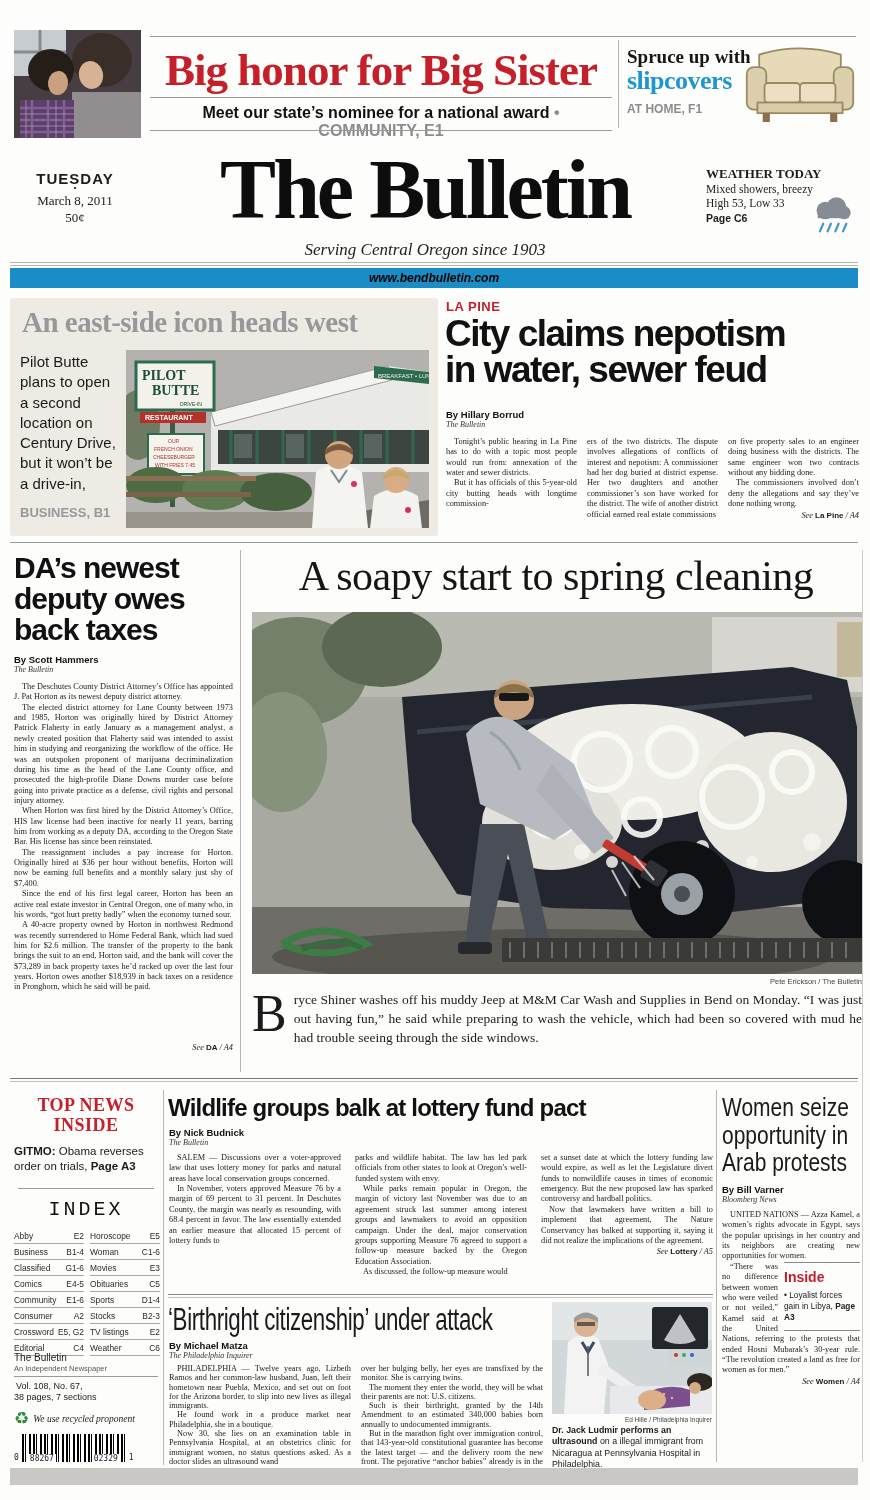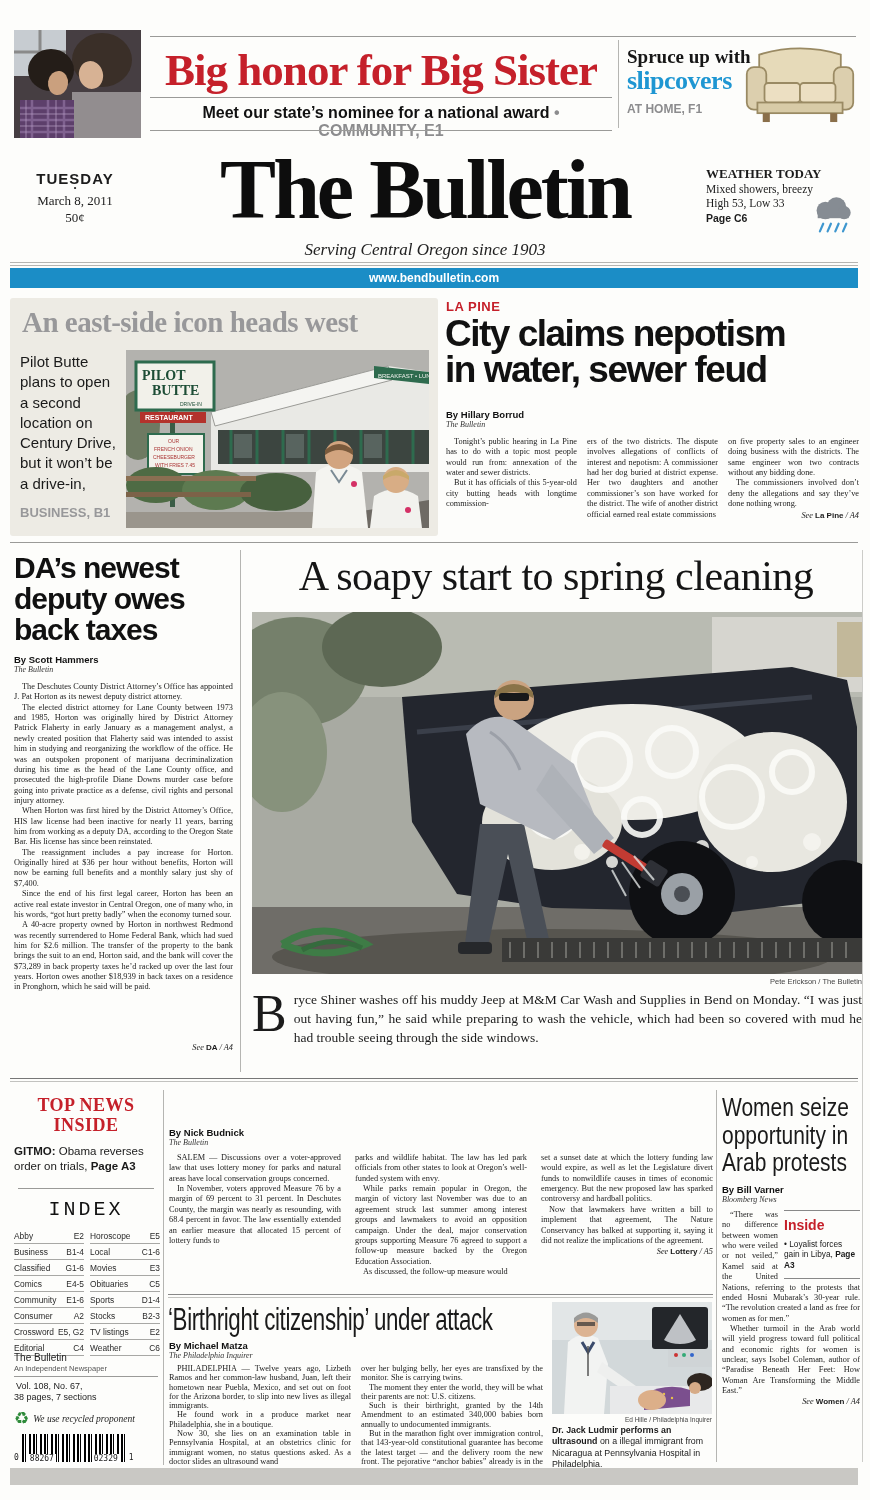--- a/index.html
+++ b/index.html
@@ -20,22 +20,22 @@
 
   
   .mh-day{font-family:"Liberation Sans",sans-serif;font-weight:bold;font-size:15px;letter-spacing:1px;text-align:center;}
   .mh-small{font-size:13px;text-align:center;}
   .mh-title{font-family:"Liberation Serif",serif;font-weight:bold;font-size:84px;letter-spacing:-3px;
             text-align:center;color:#0d0d0d;line-height:1;}
   .mh-tag{font-style:italic;font-size:17px;text-align:center;color:#222;}
   .wx-label{font-family:Liberation Serif, serif;font-weight:bold;font-size:13px;}
   .wx-line{font-size:11.5px;}
   .wx-page{font-family:"Liberation Sans",sans-serif;font-weight:bold;font-size:10.5px;}
-  .bluebar{position:absolute;background:#1b8dc6;color:#ffffff;text-align:center;
-           font-family:"Liberation Sans",sans-serif;font-weight:bold;font-size:12px;}
+  .bluebar{position:absolute;background:#1b8dc6;color:#000000;text-align:center;
+           font-family:"Liberation Sans",sans-serif;font-weight:bold;font-size:12px;font-style:italic;}
 
   
   .teaser-box{position:absolute;background:#edebe4;border-radius:3px;}
   .teaser-head{font-family:"Liberation Serif",serif;font-weight:bold;font-size:29px;color:#98989a;letter-spacing:-0.5px;}
   .teaser-text{font-family:"Liberation Sans",sans-serif;font-size:15px;line-height:1.35;color:#1a1a1a;}
   .teaser-ref{font-family:"Liberation Sans",sans-serif;font-weight:bold;font-size:13px;color:#98989a;}
 
   
   .kicker{font-family:"Liberation Sans",sans-serif;font-weight:bold;font-size:13px;color:#c5202a;letter-spacing:0.5px;}
   .h-nepotism{font-family:"Liberation Sans",sans-serif;font-weight:bold;font-size:37px;line-height:0.98;
@@ -371,21 +371,21 @@
         <span>Editorial</span>
         <span>C4</span>
       </div>
   </div>
   <div class="ix-col" style="left:90px;top:1228px;">
     <div class="ix-row">
         <span>Horoscope</span>
         <span>E5</span>
       </div>
     <div class="ix-row">
-        <span>Local</span>
+        <span>Woman</span>
         <span>C1-6</span>
       </div>
     <div class="ix-row">
         <span>Movies</span>
         <span>E3</span>
       </div>
     <div class="ix-row">
         <span>Obituaries</span>
         <span>C5</span>
       </div>
@@ -420,20 +420,21 @@
     <div class="bars">
       <div class="nums">
         <span>88267</span>
         <span>02329</span>
       </div>
     </div>
     <span class="d">1</span>
   </div>
   <div class="vrule" style="left:163px;top:1090px;height:375px;"></div>
 
+  <div class="abs h-lottery" style="left:168px;top:1094px;width:546px;">Wildlife groups balk at lottery fund pact</div>
   <div class="abs" style="left:169px;top:1127px;">
     <div class="byline">By Nick Budnick</div>
     <div class="bysrc">The Bulletin</div>
   </div>
   <div class="abs body-text" style="left:169px;top:1153px;width:172px;height:138px;">
     <p>SALEM — Discussions over a voter-approved law that uses lottery money for parks and natural areas have local conservation groups concerned.</p>
     <p>In November, voters approved Measure 76 by a margin of 69 percent to 31 percent. In Deschutes County, the margin was nearly as resounding, with 68.4 percent in favor. The law essentially extended an earlier measure that allocated 15 percent of lottery funds to</p>
   </div>
   <div class="abs body-text" style="left:355px;top:1153px;width:172px;height:138px;">
     <p class="noind">parks and wildlife habitat. The law has led park officials from other states to look at Oregon’s well-funded system with envy.</p>
@@ -504,26 +505,26 @@
   <div class="abs h-light" style="left:722px;top:1094px;font-size:25px;line-height:1.1;transform:scaleX(0.84);transform-origin:0 0;white-space:nowrap;">
     <div>Women seize</div>
     <div>opportunity in</div>
     <div>Arab protests</div>
   </div>
   <div class="abs" style="left:722px;top:1184px;">
     <div class="byline">By Bill Varner</div>
     <div class="bysrc">Bloomberg News</div>
   </div>
   <div class="abs body-text" style="left:722px;top:1210px;width:138px;height:250px;">
+    <p>UNITED NATIONS — Azza Kamel, a women’s rights advocate in Egypt, says the popular uprisings in her country and its neighbors are creating new opportunities for women.</p>
     <div class="inside-box">
       <div class="inside-title">Inside</div>
       <div class="inside-item">
         <span>• </span><span>Loyalist forces gain in Libya, </span><b>Page A3</b>
       </div>
     </div>
     <p>“There was no difference between women who were veiled or not veiled,” Kamel said at the United Nations, referring to the protests that ended Hosni Mubarak’s 30-year rule. “The revolution created a land as free for women as for men.”</p>
-    <p>Whether turmoil in the Arab world will yield progress toward full political and economic rights for women is unclear, says Isobel Coleman, author of “Paradise Beneath Her Feet: How Woman Are Transforming the Middle East.”</p>
     <div class="see"><span>See </span><b>Women</b><span> / A4</span></div>
   </div>
 
   <div class="grayband" style="left:10px;top:1468px;width:848px;height:17px;"></div>
 
 </div>
 
 </body></html>

